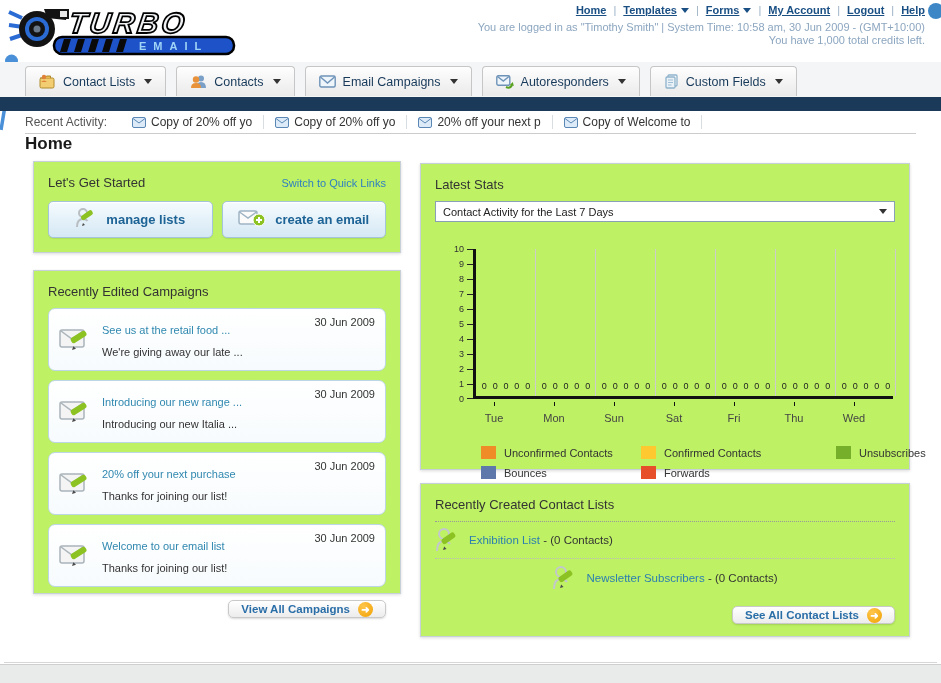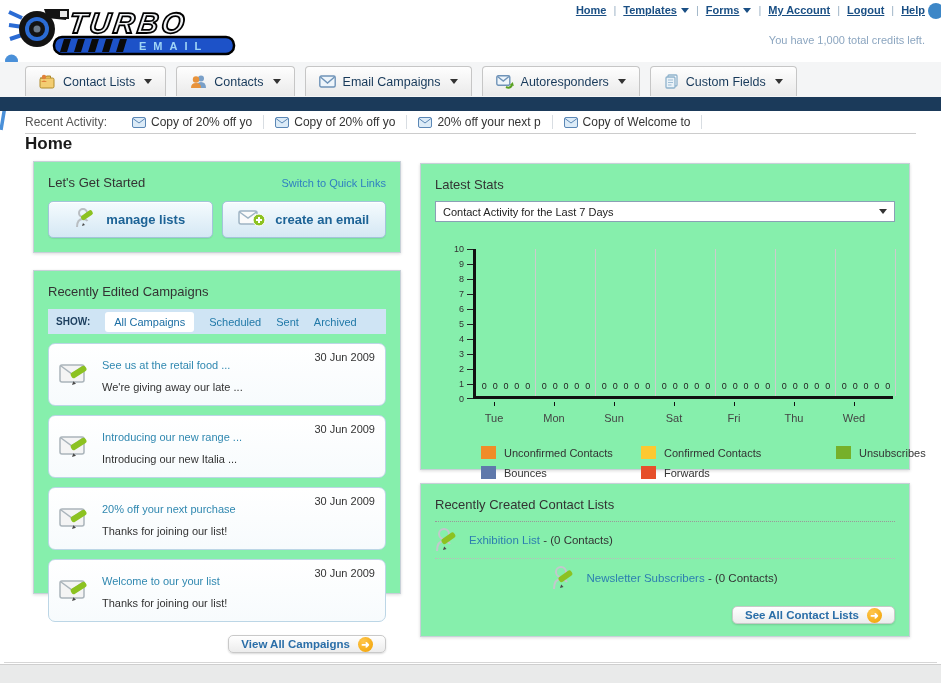--- a/index.html
+++ b/index.html
@@ -29,21 +29,21 @@
 
   
   .activity-bar { position:absolute; left:25px; top:112px; right:25px; height:20px; display:flex; align-items:center; font-size:12px; color:#444; }
   .activity-label { margin-right:14px; color:#555; }
   .activity-item { display:flex; align-items:center; gap:5px; padding:0 11px; border-right:1px solid #d8dde2; color:#333; cursor:pointer; }
   .hr-line { position:absolute; left:25px; right:25px; top:133px; border-top:1px solid #ccc; }
 
   .home-title { position:absolute; left:25px; top:134px; font-size:17px; font-weight:bold; color:#1a1a1a; }
 
   
-  .panel { position:absolute; background:#86efac; border:1px solid #c7d0d8; box-shadow:0 1px 3px rgba(0,0,0,.14); }
+  .panel { position:absolute; background:#bef264; border:1px solid #c7d0d8; box-shadow:0 1px 3px rgba(0,0,0,.14); }
   #panel-start { left:33px; top:161px; width:368px; height:92px; padding:13px 14px; }
   #panel-campaigns { left:33px; top:270px; width:368px; height:324px; padding:13px 14px; }
   #panel-stats { left:420px; top:163px; width:490px; height:307px; padding:13px 14px; }
   #panel-lists { left:420px; top:483px; width:490px; height:154px; padding:13px 14px; }
   .panel-title { font-size:13px; color:#333; }
 
   
   .start-head { display:flex; justify-content:space-between; align-items:baseline; }
   .teal-link { font-size:11px; color:var(--link-teal,#2f7fc1); cursor:pointer; }
   .start-buttons { display:flex; gap:9px; margin-top:11px; }
@@ -160,20 +160,21 @@
       </span>
       <span class="hdr-sep">|</span>
       <span class="hdr-link">
         <span>Logout</span>
       </span>
       <span class="hdr-sep">|</span>
       <span class="hdr-link">
         <span>Help</span>
       </span>
     </div>
+  <div class="login-line">You are logged in as "Timothy Smith" | System Time: 10:58 am, 30 Jun 2009 - (GMT+10:00)</div>
   <div class="credits-line">You have 1,000 total credits left.</div>
   <div class="hdr-dot"></div>
 
   <div class="nav-strip">
     <div class="nav-tabs" id="nav-tabs">
   <div class="nav-tab">
     <span style="display:flex;">
             <svg width="17" height="15" viewBox="0 0 17 15">
               <rect x="1" y="4" width="14" height="10" rx="1.5" fill="#f3cd72" stroke="#b08a2a"></rect>
               <path d="M1 4 l5 0 l1.5 -2 l4 0 l0 2" fill="#e8ba50" stroke="#b08a2a"></path>
@@ -304,32 +305,20 @@
             <path d="M21 9 v6 M18 12 h6" stroke="#fff" stroke-width="2"></path>
           </svg>
         </span>
         <span>create an email</span>
       </div>
     </div>
   </div>
 
   <div class="panel" id="panel-campaigns">
     <div class="panel-title">Recently Edited Campaigns</div>
-    <div class="filter-bar">
-      <span class="show-label">SHOW:</span>
-      <span id="campaign-filters" style="display:flex; gap:15px; align-items:center;">
-  <span class="filter-link active">All Campaigns</span>
-
-  <span class="filter-link">Scheduled</span>
-
-  <span class="filter-link">Sent</span>
-
-  <span class="filter-link">Archived</span>
-</span>
-    </div>
     <div id="campaign-list">
   <div class="campaign-card">
     <svg width="34" height="27" viewBox="0 0 34 27">
       <rect x="1" y="4" width="24" height="17" rx="2" fill="#f4f4f4" stroke="#aab4bb" stroke-width="1.5"></rect>
       <path d="M2 5 L13 13 L24 5" fill="none" stroke="#aab4bb" stroke-width="1.5"></path>
       <rect x="14" y="12" width="17" height="6" rx="2.5" fill="#8cc221" transform="rotate(-32 14 18)"></rect>
       <path d="M13 24 l4 -1.2 l-2.6 -2.6 Z" fill="#4a4a4a"></path>
     </svg>
     <span class="camp-text">
       <span class="camp-title">See us at the retail food ...</span><br>
@@ -367,21 +356,21 @@
   </div>
 
   <div class="campaign-card">
     <svg width="34" height="27" viewBox="0 0 34 27">
       <rect x="1" y="4" width="24" height="17" rx="2" fill="#f4f4f4" stroke="#aab4bb" stroke-width="1.5"></rect>
       <path d="M2 5 L13 13 L24 5" fill="none" stroke="#aab4bb" stroke-width="1.5"></path>
       <rect x="14" y="12" width="17" height="6" rx="2.5" fill="#8cc221" transform="rotate(-32 14 18)"></rect>
       <path d="M13 24 l4 -1.2 l-2.6 -2.6 Z" fill="#4a4a4a"></path>
     </svg>
     <span class="camp-text">
-      <span class="camp-title">Welcome to our your list</span><br>
+      <span class="camp-title">Welcome to our email list</span><br>
       <span class="camp-sub">Thanks for joining our list!</span>
     </span>
     <span class="camp-date">30 Jun 2009</span>
   </div>
 </div>
     <div class="view-all-row">
       <div class="pill-btn">
         <span>View All Campaigns</span>
         <span class="orange-circle">➜</span>
       </div>

